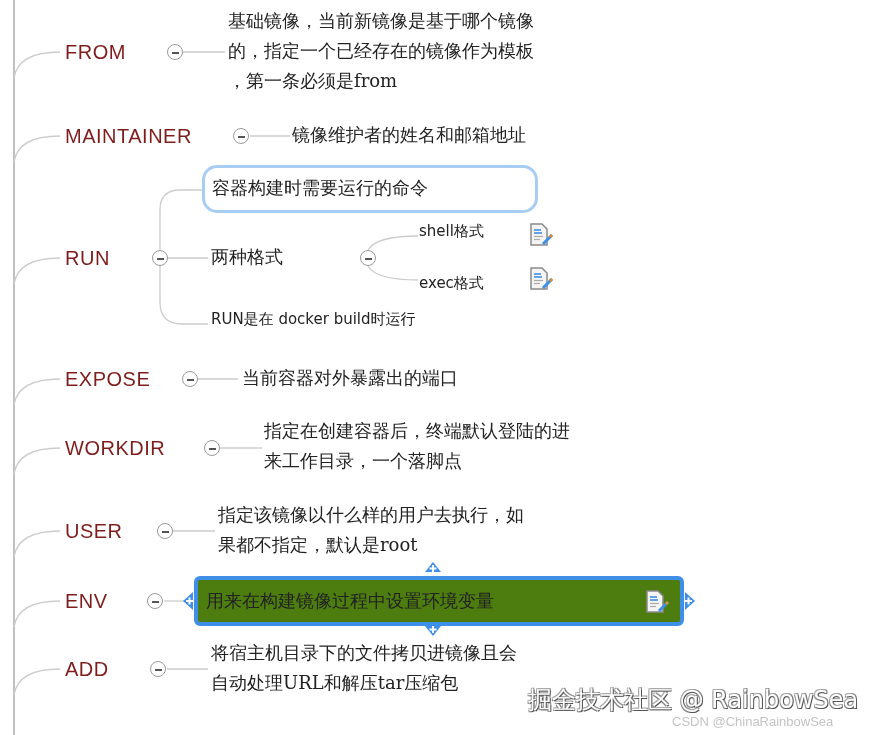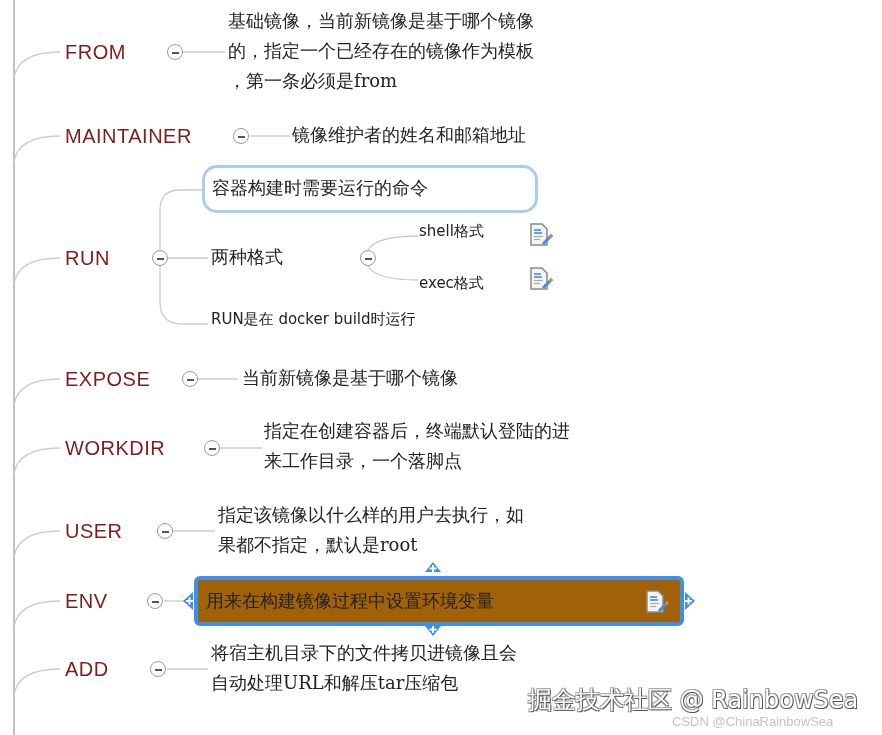--- a/index.html
+++ b/index.html
@@ -7,21 +7,21 @@
          font-family:"DejaVu Sans","Liberation Sans",sans-serif; color:#222; }
   svg.lines { position:absolute; left:0; top:0; width:882px; height:735px; }
   .abs { position:absolute; white-space:nowrap; }
   .key { font-family:"Liberation Sans","DejaVu Sans",sans-serif; font-size:20px; color:#7f1d1d; letter-spacing:0.5px; }
   .desc { font-family:"DejaVu Serif","Liberation Serif",serif; font-size:18px; color:#222; line-height:30px; }
   .desc2 { font-family:"DejaVu Sans","Liberation Sans",sans-serif; font-size:15px; color:#222; }
   .toggle { position:absolute; width:16px; height:16px; border:1px solid #9a9a9a; border-radius:50%;
             background:#fff; box-sizing:border-box; }
   .toggle::after { content:""; position:absolute; left:4px; top:7px; width:7px; height:1.5px; background:#555; }
   .sel-light { position:absolute; border:3px solid #a8cdf2; border-radius:15px; background:#fff; box-sizing:border-box; }
-  .sel-blue { position:absolute; border:4px solid #3f8ee8; border-radius:6px; background:#a16207; box-sizing:border-box; }
+  .sel-blue { position:absolute; border:4px solid #3f8ee8; border-radius:6px; background:#4d7c0f; box-sizing:border-box; }
   .note-icon { position:absolute; width:26px; height:26px; }
   .plus { position:absolute; width:20px; height:20px; }
   .wm1 { font-family:"DejaVu Sans","Liberation Sans",sans-serif; font-size:24px; color:#ffffff;
          text-shadow: 1px 1px 0 #555, -1px -1px 0 #aaa, 1px -1px 0 #888, -1px 1px 0 #888; }
   .wm2 { font-family:"Liberation Sans","DejaVu Sans",sans-serif; font-size:13px; color:#c4c4c4; }
 </style>
 </head>
 <body>
 
 <svg class="lines">
@@ -96,21 +96,21 @@
   <line x1="6" y1="14.5" x2="15" y2="14.5" stroke="#aaa" stroke-width="1.2"></line>
   <line x1="6" y1="17.5" x2="12" y2="17.5" stroke="#aaa" stroke-width="1.2"></line>
   <line x1="15" y1="22" x2="24" y2="13" stroke="#3f8ee8" stroke-width="3"></line>
   <line x1="22" y1="15" x2="24" y2="13" stroke="#e08a2e" stroke-width="3"></line>
 </svg>
 
 <div class="abs desc2" style="left:211px;top:310px;">RUN是在 docker build时运行</div>
 
 <div class="abs key" style="left:65px;top:368px;">EXPOSE</div>
 <div class="toggle" style="left:182px;top:371px;"></div>
-<div class="abs desc" style="left:242px;top:363px;">当前新镜像是基于哪个镜像</div>
+<div class="abs desc" style="left:242px;top:363px;">当前容器对外暴露出的端口</div>
 
 <div class="abs key" style="left:65px;top:437px;">WORKDIR</div>
 <div class="toggle" style="left:204px;top:440px;"></div>
 <div class="abs desc" style="left:264px;top:416px;">
   <div>指定在创建容器后，终端默认登陆的进</div>
   <div>来工作目录，一个落脚点</div>
 </div>
 
 <div class="abs key" style="left:65px;top:520px;">USER</div>
 <div class="toggle" style="left:157px;top:523px;"></div>

